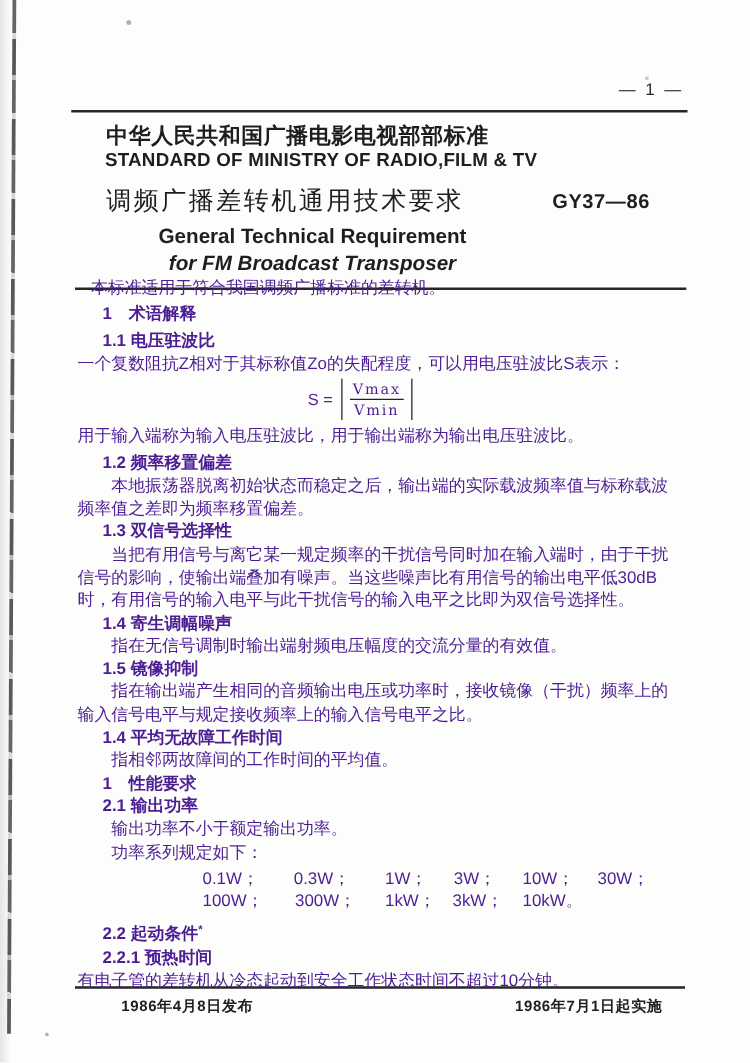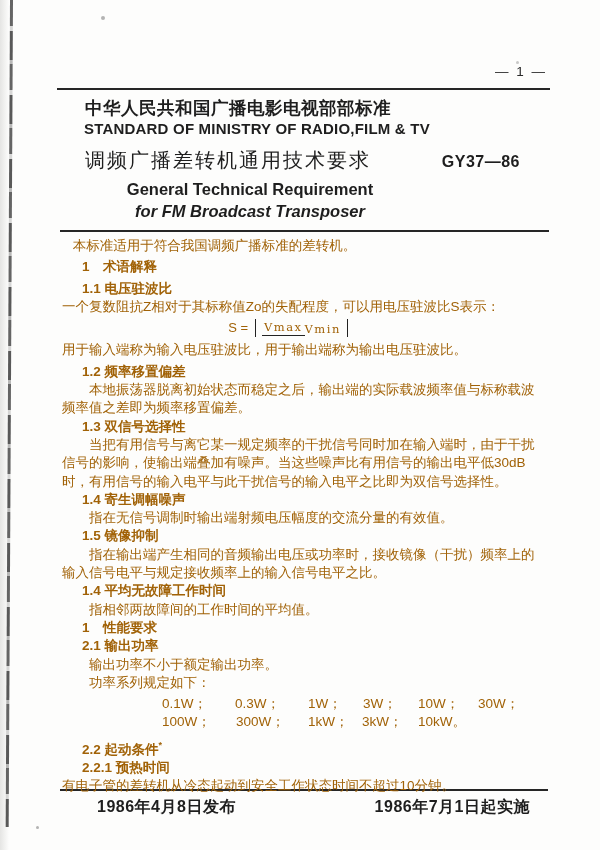--- a/index.html
+++ b/index.html
@@ -51,37 +51,37 @@
   .title-cn{ position:absolute; top:147px; left:85px; width:330px; 
              font-size:20px; font-weight:normal; letter-spacing:2px; }
   .std-no  { position:absolute; top:153px; right:80px; font-size:16px; font-weight:bold; letter-spacing:.5px; }
   .title-en1{ position:absolute; top:180px; left:85px; width:330px; text-align:center;
               font-size:16.5px; font-weight:bold; }
   .title-en2{ position:absolute; top:202px; left:85px; width:330px; text-align:center;
               font-size:16.5px; font-weight:bold;font-style:italic; }
 
   
   .body {
-    position:absolute; top:237px; left:62px; width:480px;
-    font-size:13.5px; line-height:18.3px; color:#a16207;
+    position:absolute; top:221px; left:62px; width:480px;
+    font-size:13.5px; line-height:18.3px; color:#4c1d95;
   }
   .intro   { text-indent:.8em; }
   .heading { font-weight:bold; padding-left:20px; }
   .para    { text-indent:2em; }
   .flush   { text-indent:0; }
   .mt3     { margin-top:3px; }
   .mt4     { margin-top:4px; }
 
   
   .formula {
     display:flex; justify-content:center; align-items:center; gap:7px;
     margin:3px 28px 4px 0; font-size:13px;
   }
   .frac {
-    display:inline-flex; flex-direction:row; align-items:center;
+    display:inline-flex; flex-direction:column; align-items:center;
     border-left:1.5px solid #222; border-right:1.5px solid #222;
     padding:1px 6px; font-family:"DejaVu Serif",serif;
     font-size:11.5px; letter-spacing:1.5px; line-height:14px;
   }
   .frac .num { border-bottom:1px solid #222; padding:0 2px 1px; }
   .frac .den { padding-top:1px; }
 
   
   .power-row { display:flex; margin-left:100px; }
   .power-row span { display:inline-block; }
@@ -93,21 +93,21 @@
   .pr2 span:nth-child(1){ width:74px; }
   .pr2 span:nth-child(2){ width:72px; }
   .pr2 span:nth-child(3){ width:54px; }
   .pr2 span:nth-child(4){ width:56px; }
   sup { font-size:9px; }
 
   
   .footer {
     position:absolute; top:797px; left:97px; right:70px;
     display:flex; justify-content:space-between;
-    font-size:16px; font-weight:bold; letter-spacing:.5px;
+    font-size:12px; font-weight:bold; letter-spacing:.5px;
   }
 </style>
 </head>
 <body>
 
 <div class="page">
 
   <div class="edge-shade"></div>
   <div class="scan-line"></div>
   <div class="speck speck-a"></div>

